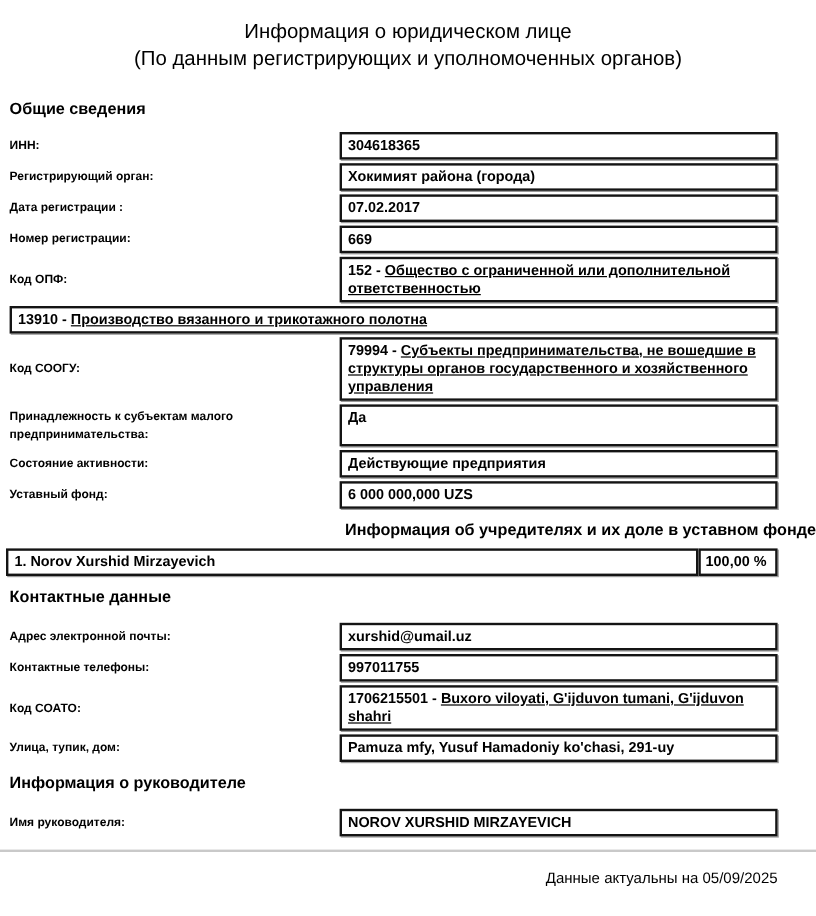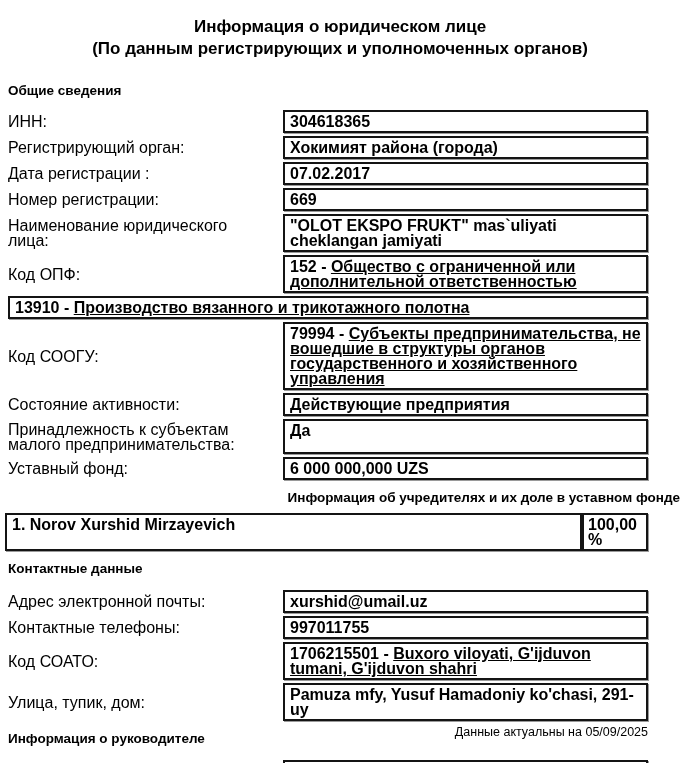--- a/index.html
+++ b/index.html
@@ -7,44 +7,44 @@
   body {
     width: 680px; height: 763px;
     font-family: "Liberation Sans", "DejaVu Sans", sans-serif;
     color: #000;
     overflow: hidden;
   }
   .page { position: relative; width: 680px; height: 763px; padding-top: 16px; }
 
   .doc-title {
     margin: 0; text-align: center;
-    font-size: 17px; font-weight: 700; line-height: 22px;
+    font-size: 17px; font-weight: 400; line-height: 22px;
   }
 
   .section-heading {
     margin: 22px 0 11px 8px;
     font-size: 13.5px; font-weight: 700; line-height: 17px;
   }
   .section-heading.tight { margin-top: 9px; margin-bottom: 7px; text-align: right; }
   .section-heading.mid   { margin-top: 9px; margin-bottom: 13px; }
 
   .form { margin: 0 32px 0 8px; }
 
   .row { display: flex; align-items: center; margin-bottom: 3px; }
   .flabel {
     flex: 0 0 275px; padding-right: 14px;
-    font-size: 16px; line-height: 15px; font-weight: 400;
+    font-size: 10px; line-height: 15px; font-weight: 700;
   }
   .vbox {
     flex: 1 1 auto; min-width: 0;
     border: 2px solid #141414;
     box-shadow: 1px 1px 0 #9a9a9a;
     background: #fff;
     padding: 2px 5px;
-    font-size: 16px; font-weight: 700; line-height: 15px;
+    font-size: 12px; font-weight: 700; line-height: 15px;
   }
   .vbox.tall { min-height: 35px; }
 
   .vlink { color: #000; text-decoration: underline; font-weight: 700; cursor: pointer; }
 
   .founder-row { display: flex; align-items: stretch; margin: 0 32px 3px 5px; gap: 0; }
   .founder-name { flex: 1 1 auto; }
   .founder-share { flex: 0 0 66px; padding: 2px 4px; }
 
   .divider {
@@ -84,47 +84,43 @@
     <div class="row">
       <div class="flabel">Дата регистрации :</div>
       <div class="vbox">07.02.2017</div>
     </div>
 
     <div class="row">
       <div class="flabel">Номер регистрации:</div>
       <div class="vbox">669</div>
     </div>
 
-    <div class="row">
-      <div class="flabel">Наименование юридического лица:</div>
-      <div class="vbox">"OLOT EKSPO FRUKT" mas`uliyati cheklangan jamiyati</div>
-    </div>
 
     <div class="row">
       <div class="flabel">Код ОПФ:</div>
       <div class="vbox"><span>152 - </span><a class="vlink">Общество с ограниченной или дополнительной ответственностью</a></div>
     </div>
 
     <div class="row">
       <div class="vbox"><span>13910 - </span><a class="vlink">Производство вязанного и трикотажного полотна</a></div>
     </div>
 
     <div class="row">
       <div class="flabel">Код СООГУ:</div>
       <div class="vbox"><span>79994 - </span><a class="vlink">Субъекты предпринимательства, не вошедшие в структуры органов государственного и хозяйственного управления</a></div>
     </div>
 
     <div class="row">
-      <div class="flabel">Состояние активности:</div>
-      <div class="vbox">Действующие предприятия</div>
+      <div class="flabel">Принадлежность к субъектам малого предпринимательства:</div>
+      <div class="vbox tall">Да</div>
     </div>
 
     <div class="row">
-      <div class="flabel">Принадлежность к субъектам малого предпринимательства:</div>
-      <div class="vbox tall">Да</div>
+      <div class="flabel">Состояние активности:</div>
+      <div class="vbox">Действующие предприятия</div>
     </div>
 
     <div class="row">
       <div class="flabel">Уставный фонд:</div>
       <div class="vbox">6 000 000,000 UZS</div>
     </div>
 
   </div>
 
   <h2 class="section-heading tight">Информация об учредителях и их доле в уставном фонде</h2>

